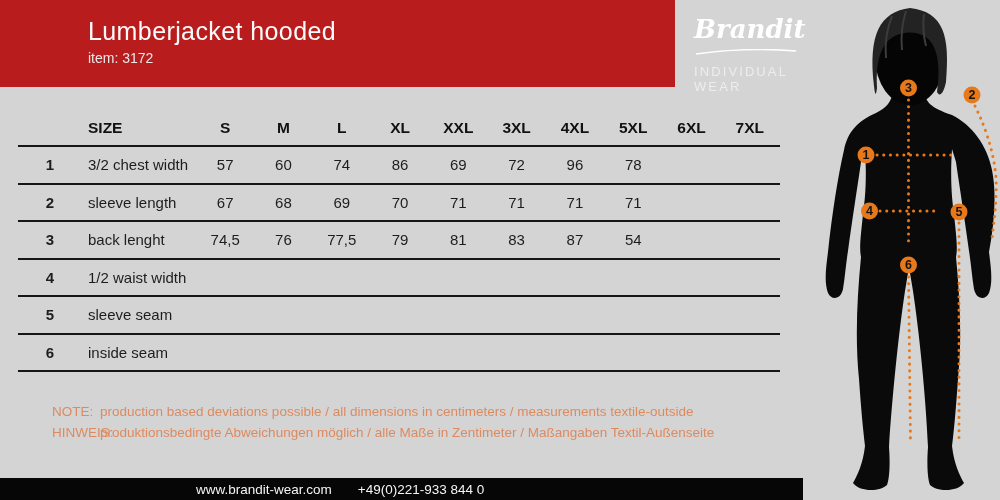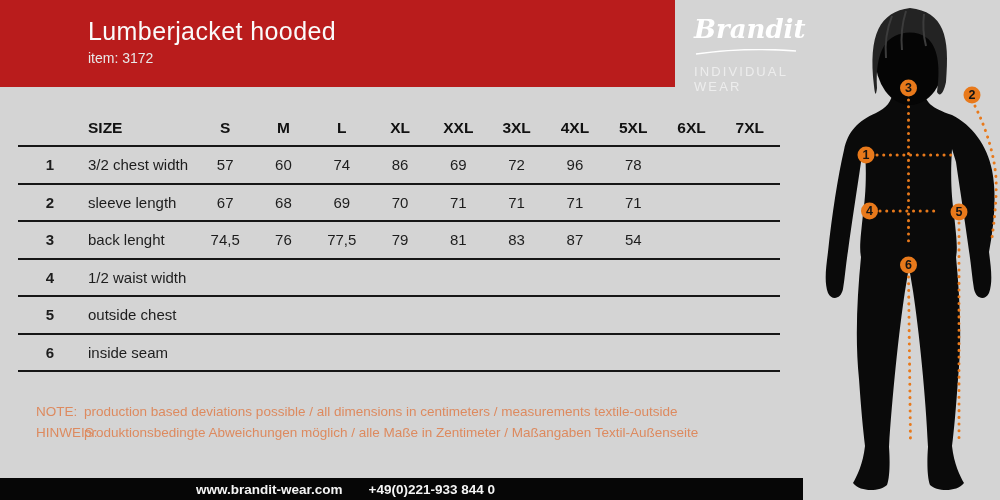--- a/index.html
+++ b/index.html
@@ -16,25 +16,25 @@
   
   .table{position:absolute;left:18px;top:110px;width:762px;}
   .trow{display:grid;grid-template-columns:64px 114px repeat(10,58.3px);
         align-items:center;height:37.5px;box-sizing:border-box;
         border-bottom:2px solid #161616;color:#1d1d1d;font-size:15px;}
   .trow.thead{height:37px;font-weight:bold;font-size:15.5px;color:#111;}
   .c.num{text-align:center;font-weight:bold;}
   .c.lab{padding-left:6px;}
   .c.v{text-align:center;}
   
-  .notes{position:absolute;left:36px;top:402px;color:#dd8a5f;font-size:13.5px;}
+  .notes{position:absolute;left:52px;top:402px;color:#dd8a5f;font-size:13.5px;}
   .notes .nrow{display:grid;grid-template-columns:48px auto;line-height:20.5px;}
   
   .botbar{position:absolute;left:0;top:478px;width:803px;height:22px;background:#060606;
-          display:flex;align-items:center;gap:26px;padding-left:196px;box-sizing:border-box;font-weight:bold;}
+          display:flex;align-items:center;gap:26px;padding-left:196px;box-sizing:border-box;}
   .botbar span{color:#f4f4f4;font-size:13.5px;}
   
   .fig{position:absolute;left:800px;top:0;width:200px;height:500px;}
 </style>
 </head>
 <body>
 
 <div id="stage">
 
   <div class="topbar">
@@ -120,21 +120,21 @@
       <div class="c v"></div>
       <div class="c v"></div>
       <div class="c v"></div>
       <div class="c v"></div>
       <div class="c v"></div>
       <div class="c v"></div>
     </div>
 
     <div class="trow">
       <div class="c num">5</div>
-      <div class="c lab">outside chest</div>
+      <div class="c lab">sleeve seam</div>
       <div class="c v"></div>
       <div class="c v"></div>
       <div class="c v"></div>
       <div class="c v"></div>
       <div class="c v"></div>
       <div class="c v"></div>
       <div class="c v"></div>
       <div class="c v"></div>
       <div class="c v"></div>
       <div class="c v"></div>

